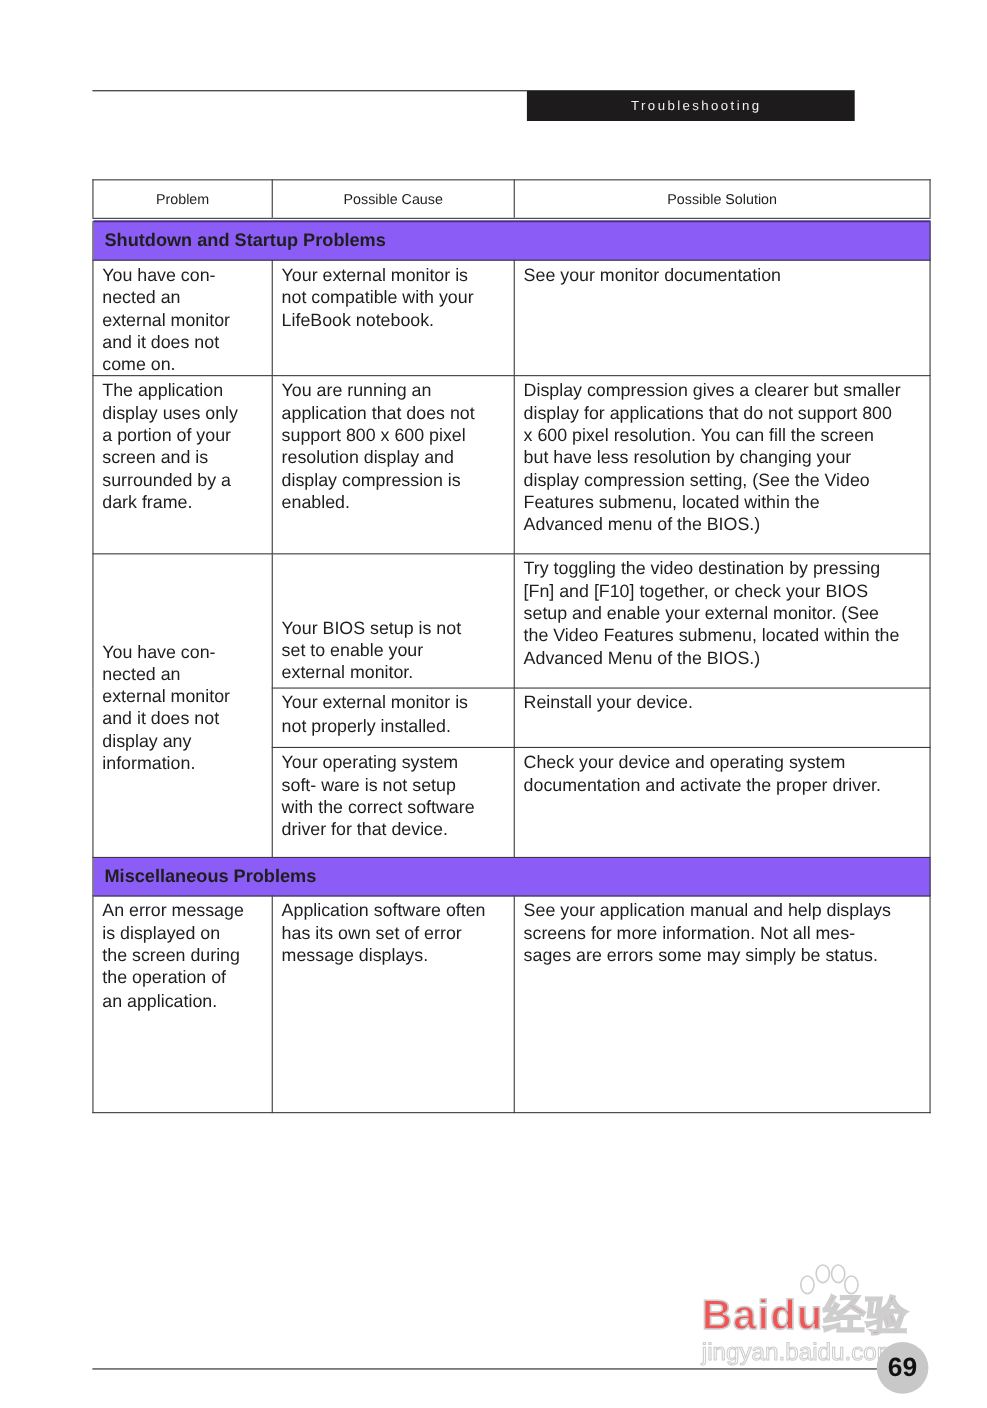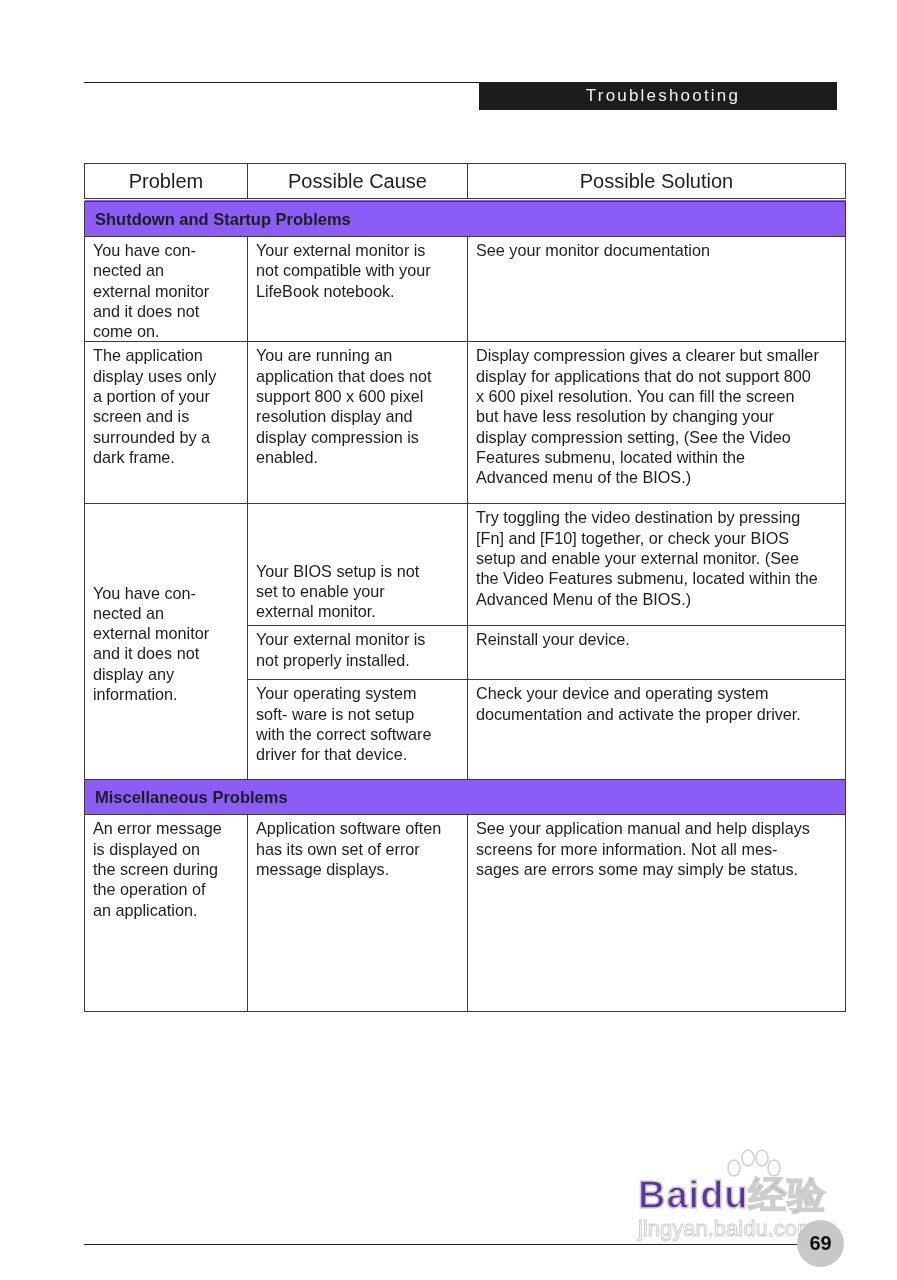--- a/index.html
+++ b/index.html
@@ -5,39 +5,39 @@
     html, body { margin: 0; padding: 0; background: #ffffff; }
     body {
       width: 897px; height: 1280px; position: relative; overflow: hidden;
       font-family: "Liberation Sans", sans-serif; color: #1e1e1e;
     }
     .top-rule {
       position: absolute; left: 84px; top: 82px; width: 395px; height: 1px;
       background: #222;
     }
     .section-banner {
-      position: absolute; left: 479px; top: 82px; width: 358px; height: 28px;
+      position: absolute; left: 479px; top: 82px; width: 298px; height: 28px;
       background: #1d1b1c; color: #f2f2f2;
-      font-size: 17px; letter-spacing: 2.2px;
+      font-size: 12px; letter-spacing: 2.2px;
       display: flex; align-items: center; justify-content: center;
       box-sizing: border-box; padding-left: 10px;
     }
     table.trouble {
       position: absolute; left: 84px; top: 163px; width: 761px;
       border-collapse: collapse; table-layout: fixed;
       font-size: 16.2px; line-height: 20.3px;
     }
     table.trouble td, table.trouble th {
       border: 1px solid #3a3a3a; vertical-align: top;
       padding: 3px 25px 0 8px; text-align: left; font-weight: normal;
     }
     col.c1 { width: 163px; } col.c2 { width: 220px; } col.c3 { width: 378px; }
     thead th {
       font-weight: bold; text-align: center !important; height: 34px;
-      vertical-align: middle !important; font-size: 20px;
+      vertical-align: middle !important; font-size: 13px;
       border-bottom: 4px double #3a3a3a !important; padding: 0 !important;
     }
     tr.cat td {
       background: #8b5cf6; font-weight: bold; height: 34px;
       vertical-align: middle; padding: 0 8px 0 10px; font-size: 16.5px;
     }
     tr.r1 td { height: 88px; }
     tr.r2 td { height: 158px; }
     tr.r3a td { height: 114px; }
     td.middle { vertical-align: middle !important; }
@@ -45,30 +45,30 @@
     tr.r3b td { height: 50px; }
     tr.r3c td { height: 96px; }
     tr.r4 td { height: 193px; }
     .bottom-rule {
       position: absolute; left: 84px; top: 1244px; width: 720px; height: 1px;
       background: #222;
     }
     .page-num {
       position: absolute; left: 797px; top: 1220px; width: 47px; height: 47px;
       border-radius: 50%; background: #c8c8c8; color: #111;
-      font-weight: bold; font-size: 20px;
+      font-weight: bold; font-size: 24px;
       display: flex; align-items: center; justify-content: center;
     }
     .watermark {
       position: absolute; left: 636px; top: 1148px; width: 210px; height: 95px;
       color: #ffffff; opacity: 0.9; pointer-events: none;
     }
     .wm-brand {
       position: absolute; left: 2px; top: 22px; font-size: 38px; font-weight: bold;
-      color: #4c1d95; -webkit-text-stroke: 1.5px #c9c9c9; letter-spacing: 1px;
+      color: #ef4444; -webkit-text-stroke: 1.5px #c9c9c9; letter-spacing: 1px;
     }
     .wm-url {
       position: absolute; left: 2px; top: 68px; font-size: 22px;
       color: #fff; -webkit-text-stroke: 1px #c9c9c9;
     }
     .wm-paw {
       position: absolute; left: 88px; top: 0px; width: 60px; height: 30px;
     }
   </style>
 </head>

